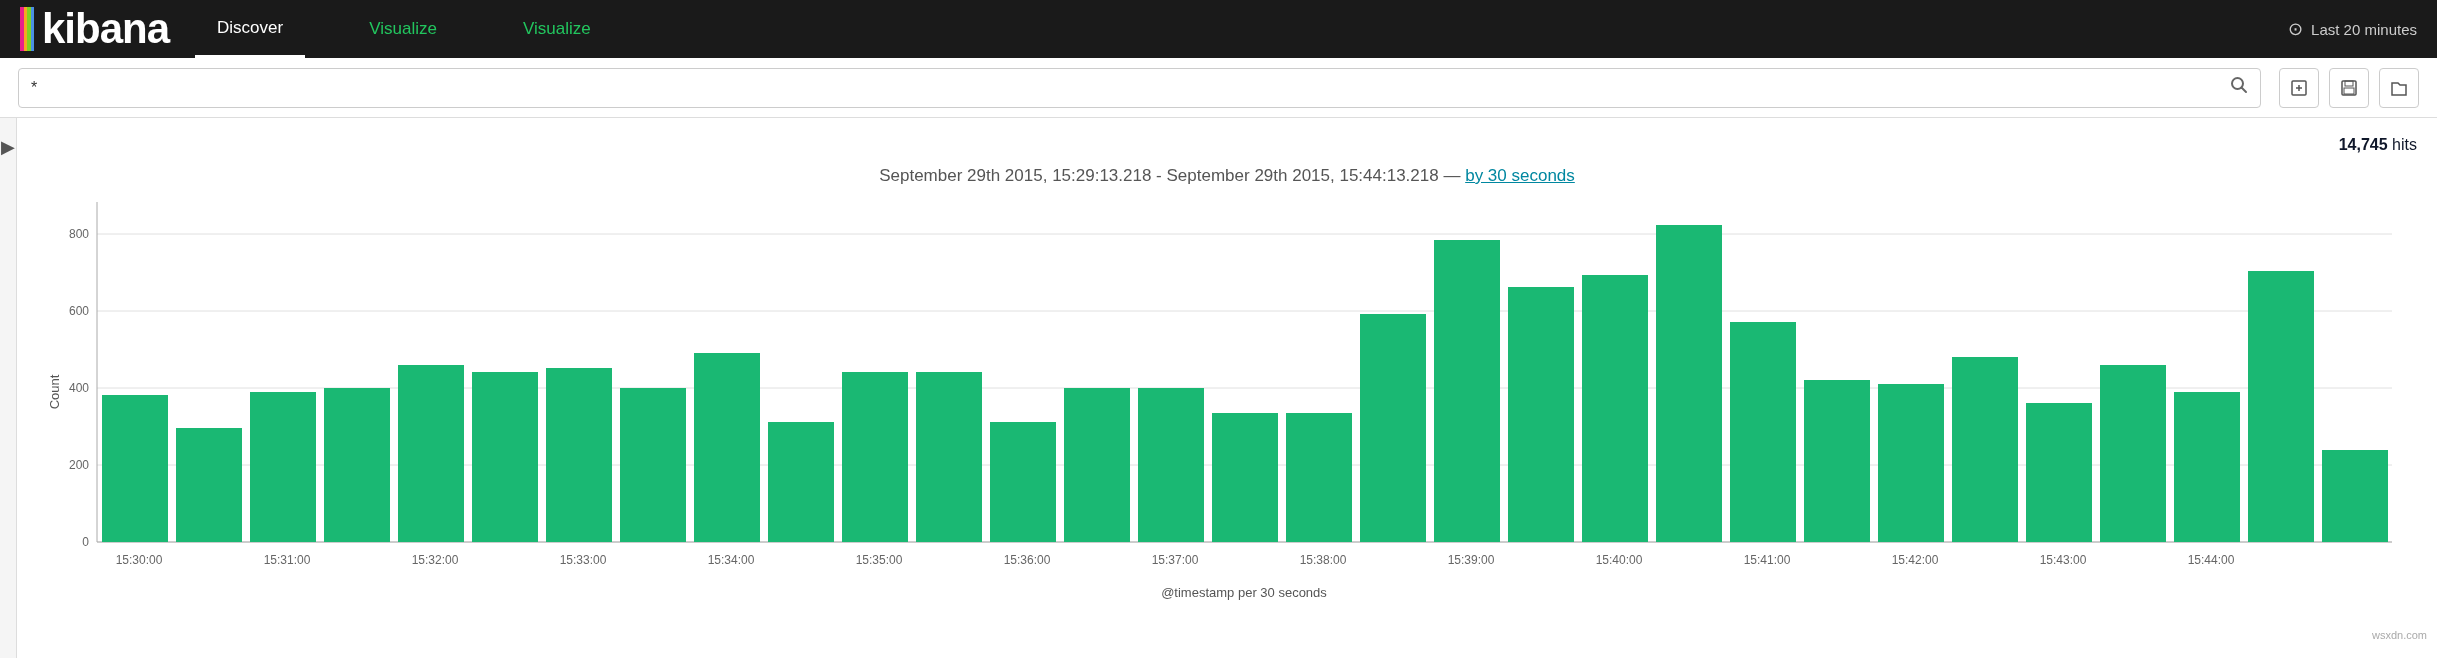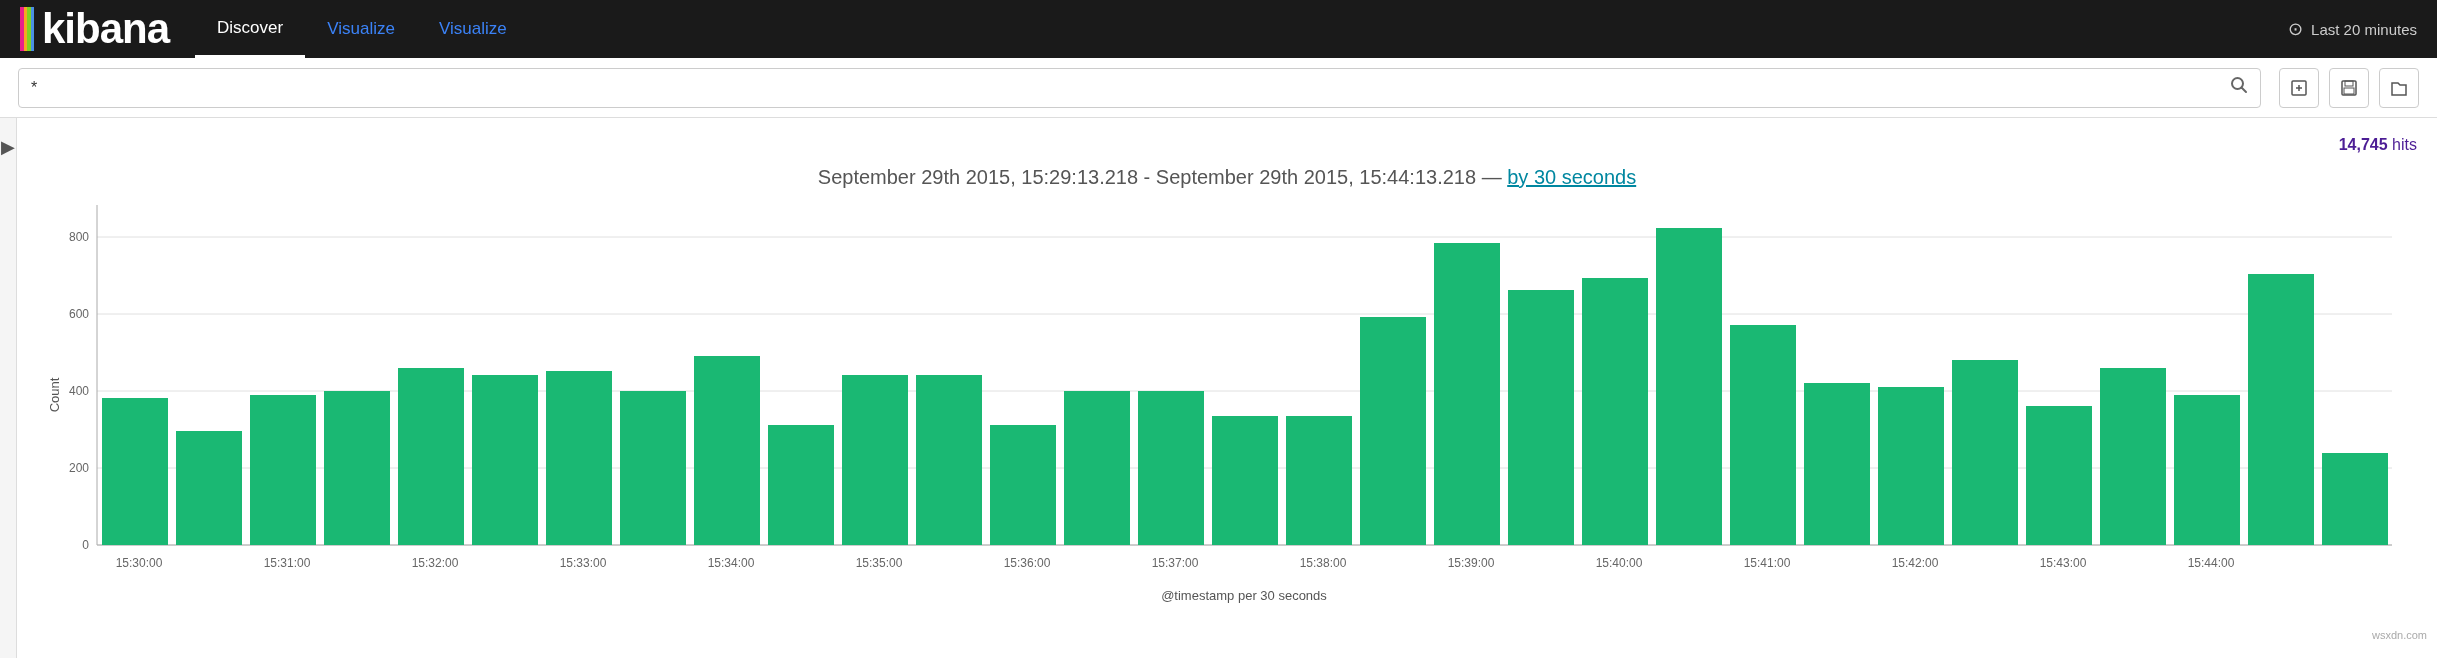--- a/index.html
+++ b/index.html
@@ -32,23 +32,24 @@
       font-size: 42px;
       font-weight: bold;
       color: #fff;
       letter-spacing: -1px;
       font-family: Arial, sans-serif;
     }
     .nav-links {
       display: flex;
       align-items: center;
       flex: 1;
+      gap: 42px;
     }
     .nav-link {
-      color: #3b82f6;
+      color: #22c55e;
       text-decoration: none;
       font-size: 17px;
       padding: 0 22px;
       height: 58px;
       display: flex;
       align-items: center;
       cursor: pointer;
     }
     .nav-link.active {
       color: #fff;
@@ -142,31 +143,31 @@
 
     .chart-area {
       flex: 1;
       padding: 10px 20px 0 20px;
     }
 
     
     .hits-count {
       text-align: right;
       font-size: 16px;
-      color: #4c1d95;
+      color: #0f172a;
       padding: 8px 0 4px 0;
     }
     .hits-count strong {
       font-weight: bold;
     }
 
     
     .date-range {
       text-align: center;
-      font-size: 20px;
+      font-size: 17px;
       color: #555;
       margin: 8px 0 6px 0;
     }
     .date-range a {
       color: #0087a0;
       text-decoration: underline;
       cursor: pointer;
     }
 
     

